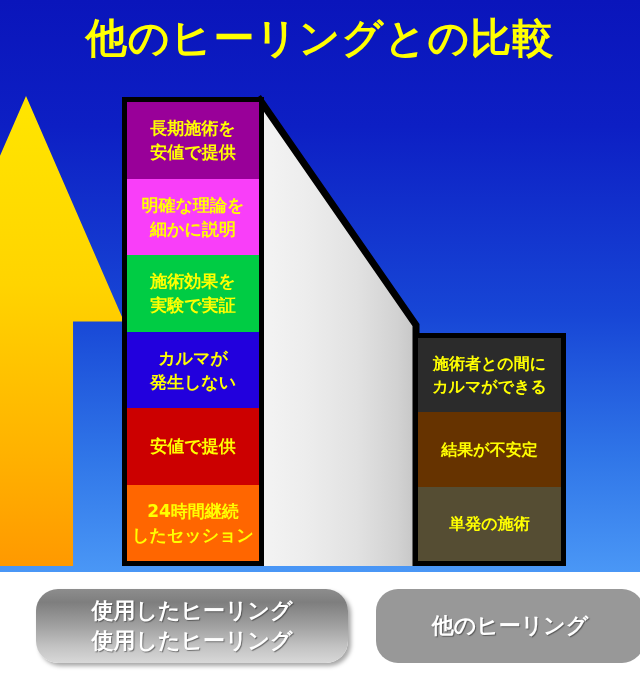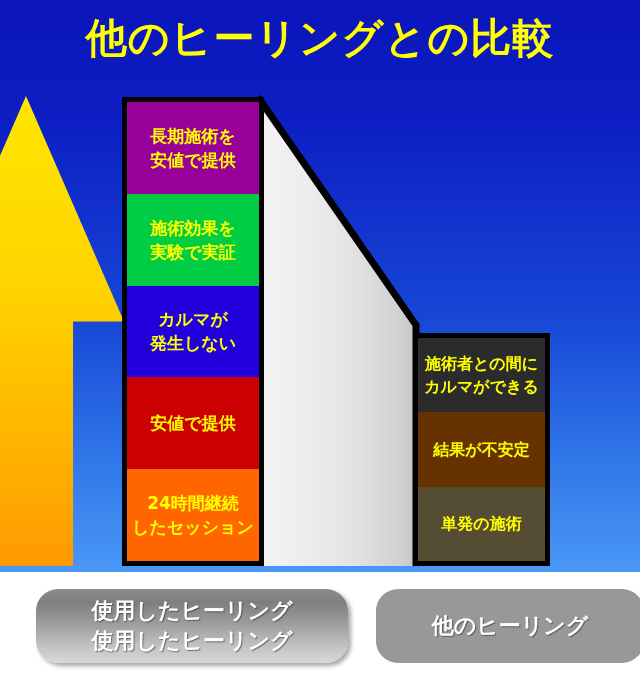--- a/index.html
+++ b/index.html
@@ -89,21 +89,21 @@
   }
   #column-left {
     left: 122px;
     top: 97px;
     width: 142px;
     height: 469px;
   }
   #column-right {
     left: 413px;
     top: 333px;
-    width: 137px;
+    width: 153px;
     height: 233px;
   }
 
   .block {
     flex: 1 1 0;
     display: flex;
     flex-direction: column;
     align-items: center;
     justify-content: center;
     text-align: center;
@@ -168,20 +168,24 @@
     <div id="slope"></div>
     <svg id="slope-edge" viewBox="0 0 170 481">
       <polyline points="6,6 164,234 164,475" fill="none" stroke="#000000" stroke-width="7"></polyline>
     </svg>
 
     <div class="column" id="column-left">
         <div class="block" style="background: rgb(153, 0, 153); color: rgb(255, 255, 0);">
           <span class="ln">長期施術を</span>
           <span class="ln">安値で提供</span>
         </div>
+        <div class="block" style="background: rgb(249, 62, 249); color: rgb(255, 255, 0);">
+          <span class="ln">明確な理論を</span>
+          <span class="ln">細かに説明</span>
+        </div>
         <div class="block" style="background: rgb(0, 204, 68); color: rgb(255, 255, 0);">
           <span class="ln">施術効果を</span>
           <span class="ln">実験で実証</span>
         </div>
         <div class="block" style="background: rgb(34, 0, 221); color: rgb(255, 255, 0);">
           <span class="ln">カルマが</span>
           <span class="ln">発生しない</span>
         </div>
         <div class="block" style="background: rgb(204, 0, 0); color: rgb(255, 255, 0);">
           <span class="ln">安値で提供</span>

